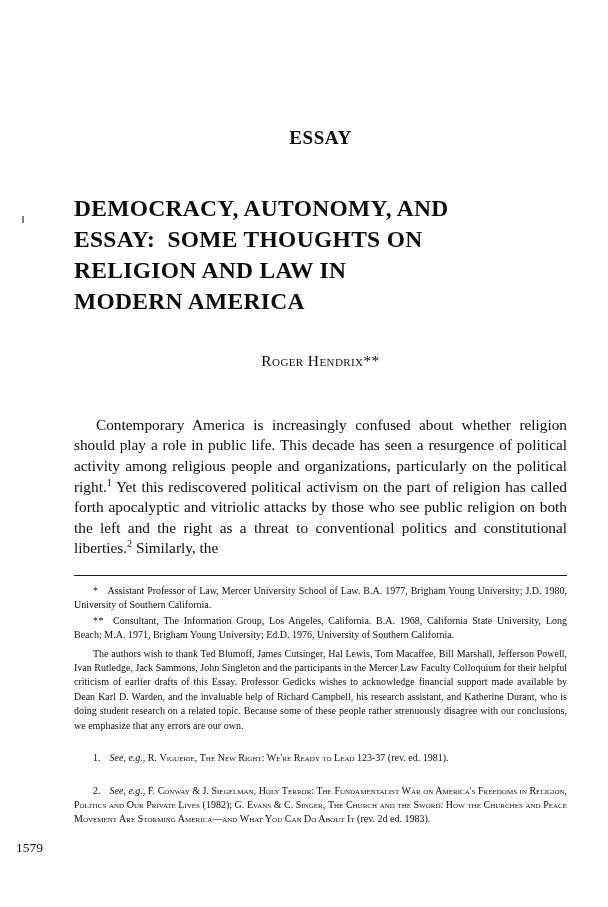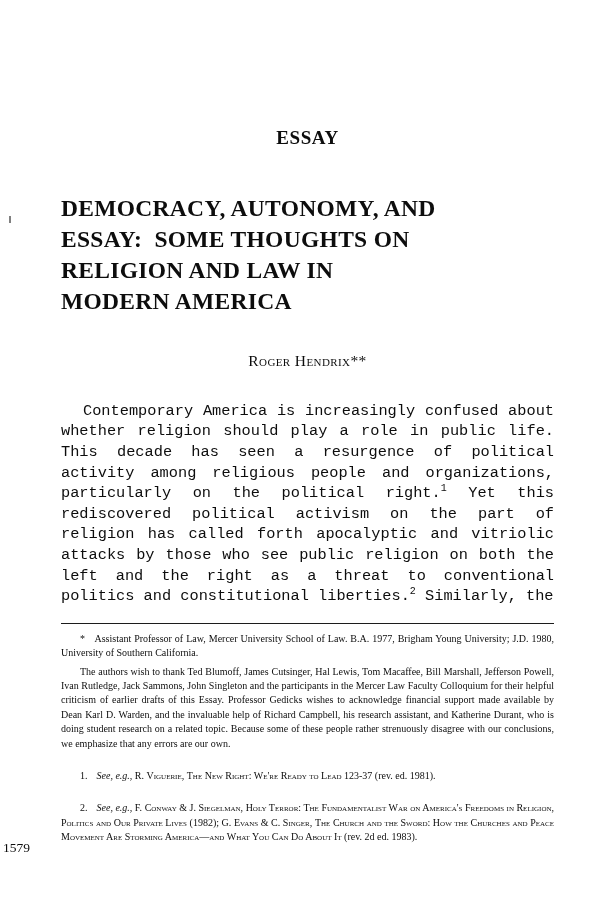--- a/index.html
+++ b/index.html
@@ -12,21 +12,21 @@
     width: 608px;
     height: 907px;
     position: relative;
     font-family: "Liberation Serif", "DejaVu Serif", serif;
     color: #0d0d0d;
     overflow: hidden;
   }
 
   .page {
     position: absolute;
-    left: 3px; top: 0;
+    left: 16px; top: 0;
     width: 532px;
     height: 907px;
     background: #ffffff;
   }
 
   
   .scan-speck {
     position: absolute;
     left: 6px;
     top: 216px;
@@ -72,27 +72,26 @@
   }
   .author {
     display: block;
     font-size: 15.5px;
     font-variant: small-caps;
     letter-spacing: 0.4px;
   }
 
   
   .body-text {
-    margin-top: 30px;
+    margin-top: 44px;
     font-size: 15.3px;
     line-height: 20.6px;
     text-align: justify;
     text-indent: 22px;
     hyphens: manual;
-    font-family: Liberation Mono, monospace;
   }
   .body-text sup {
     font-size: 10px;
     vertical-align: super;
     line-height: 0;
   }
 
   
   .fn-rule {
     margin-top: 16px;
@@ -170,20 +169,21 @@
     </div>
 
     <p class="body-text"><span>Contemporary America is increasingly confused about whether religion should play a role in public life.  This decade has seen a resurgence of political activity among religious people and organizations, particularly on the political right.</span><sup>1</sup><span> Yet this rediscovered political activism on the part of religion has called forth apocalyptic and vitriolic attacks by those who see public religion on both the left and the right as a threat to conventional politics and constitutional liberties.</span><sup>2</sup><span>  Similarly, the</span></p>
 
     <hr class="fn-rule">
 
     <div class="footnotes">
 
       <p class="fn"><span class="marker star">*</span><span class="gap"></span><span>Assistant Professor of Law, Mercer University School of Law.  B.A. 1977, Brigham Young University; J.D. 1980, University of Southern California.</span></p>
 
+      <p class="fn"><span class="marker star">**</span><span class="gap"></span><span>Consultant, The Information Group, Los Angeles, California.  B.A. 1968, California State University, Long Beach; M.A. 1971, Brigham Young University; Ed.D. 1976, University of Southern California.</span></p>
 
       <p class="fn fn-acknowledge">The authors wish to thank Ted Blumoff, James Cutsinger, Hal Lewis, Tom Macaffee, Bill Marshall, Jefferson Powell, Ivan Rutledge, Jack Sammons, John Singleton and the participants in the Mercer Law Faculty Colloquium for their helpful criticism of earlier drafts of this Essay.  Professor Gedicks wishes to acknowledge financial support made available by Dean Karl D. Warden, and the invaluable help of Richard Campbell, his research assistant, and Katherine Durant, who is doing student research on a related topic.  Because some of these people rather strenuously disagree with our conclusions, we emphasize that any errors are our own.</p>
 
       <p class="fn fn-num"><span class="marker">1.</span><span class="gap"></span><span class="it">See, e.g.,</span><span> R. </span><span class="sc">Viguerie</span><span>, </span><span class="sc">The New Right:  We're Ready to Lead</span><span> 123-37 (rev. ed. 1981).</span></p>
 
       <p class="fn fn-num"><span class="marker">2.</span><span class="gap"></span><span class="it">See, e.g.,</span><span> F. </span><span class="sc">Conway</span><span> &amp; J. </span><span class="sc">Siegelman</span><span>, </span><span class="sc">Holy Terror:  The Fundamentalist War on America's Freedoms in Religion, Politics and Our Private Lives</span><span> (1982); G. </span><span class="sc">Evans</span><span> &amp; C. </span><span class="sc">Singer</span><span>, </span><span class="sc">The Church and the Sword:  How the Churches and Peace Movement Are Storming America—and What You Can Do About It</span><span> (rev. 2d ed. 1983).</span></p>
 
     </div>
   </div>
 

